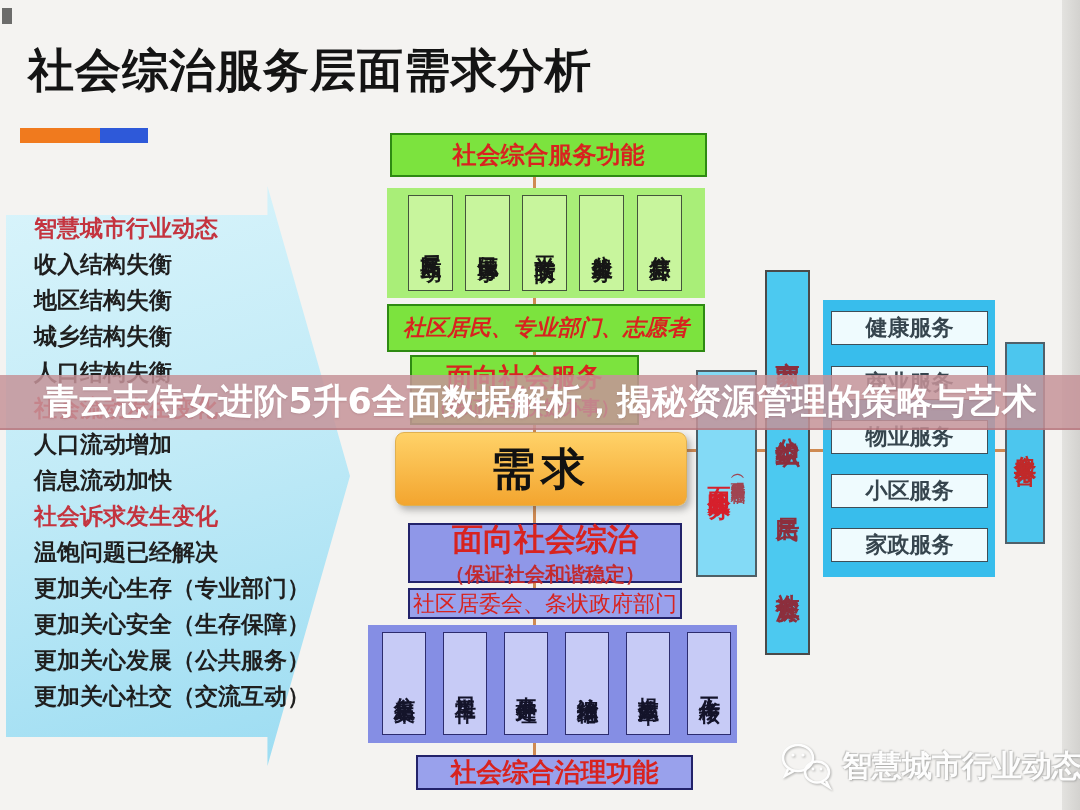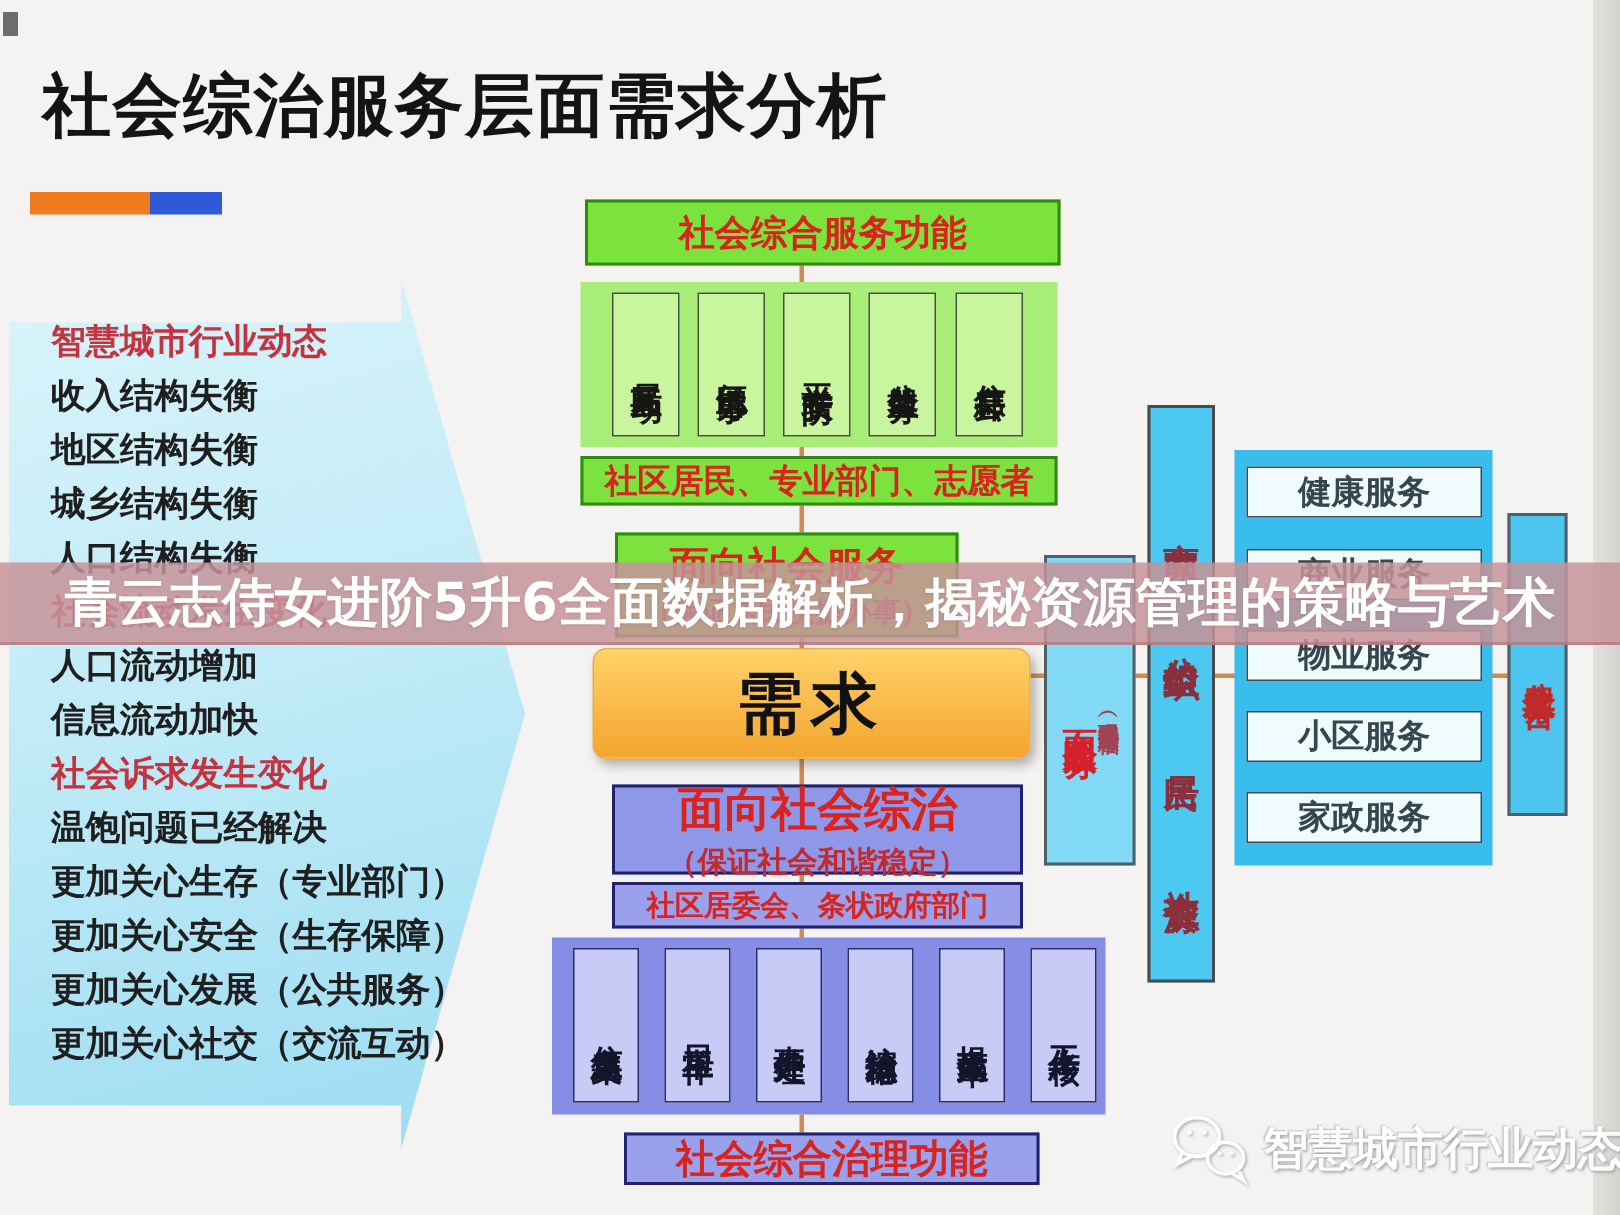--- a/index.html
+++ b/index.html
@@ -75,40 +75,40 @@
 
   <div class="abs greenbox ctr" style="left:390px;top:133px;width:317px;height:44px;">
     <span class="cn-red" style="font-size:24px;font-weight:800;">社会综合服务功能</span>
   </div>
   <div class="abs greenpanel" style="left:387px;top:188px;width:318px;height:110px;"></div>
   <div class="abs gcell ctr vtext" style="left:408px;top:195px;width:45px;height:96px;">居民互动</div>
   <div class="abs gcell ctr vtext" style="left:465px;top:195px;width:45px;height:96px;">便民办事</div>
   <div class="abs gcell ctr vtext" style="left:522px;top:195px;width:45px;height:96px;">平安联防</div>
   <div class="abs gcell ctr vtext" style="left:579px;top:195px;width:45px;height:96px;">公益服务</div>
   <div class="abs gcell ctr vtext" style="left:637px;top:195px;width:45px;height:96px;">信息公开</div>
-  <div class="abs greenbox ctr" style="left:387px;top:304px;width:318px;height:33px;">
+  <div class="abs greenbox ctr" style="left:387px;top:304px;width:318px;height:48px;font-style:italic;">
     <span class="cn-red" style="font-size:22px;font-weight:800;">社区居民、专业部门、志愿者</span>
   </div>
 
   <div class="abs greenbox col" style="left:410px;top:355px;width:229px;height:70px;">
     <span class="cn-red" style="font-size:26px;font-weight:800;">面向社会服务</span>
     <span style="font-size:19px;font-weight:700;color:#b5303c;">（保证居民快捷办事）</span>
   </div>
 
   <div class="abs ctr" style="left:395px;top:432px;width:292px;height:74px;z-index:2;border-radius:9px;border:1px solid #e0b050;
               background:linear-gradient(180deg,#ffd268 0%,#f3a52f 100%);box-shadow:3px 4px 7px rgba(60,60,60,0.38);">
     <span style="font-size:44px;font-weight:900;color:#111;letter-spacing:6px;">需求</span>
   </div>
 
   <div class="abs lavbox col" style="left:408px;top:523px;width:274px;height:60px;">
     <span class="cn-red" style="font-size:31px;font-weight:800;">面向社会综治</span>
     <span style="font-size:20px;font-weight:700;color:#c32a2e;">（保证社会和谐稳定）</span>
   </div>
   <div class="abs lavbox2 ctr" style="left:408px;top:588px;width:274px;height:31px;">
-    <span class="cn-red" style="font-size:19px;font-weight:700;">社区居委会、条状政府部门</span>
+    <span class="cn-red" style="font-size:22px;font-weight:400;">社区居委会、条状政府部门</span>
   </div>
 
   <div class="abs purpanel" style="left:368px;top:625px;width:369px;height:118px;"></div>
   <div class="abs pcell ctr vtext" style="left:382px;top:632px;width:44px;height:103px;">信息采集</div>
   <div class="abs pcell ctr vtext" style="left:443px;top:632px;width:44px;height:103px;">日常工作</div>
   <div class="abs pcell ctr vtext" style="left:504px;top:632px;width:44px;height:103px;">事件处理</div>
   <div class="abs pcell ctr vtext" style="left:565px;top:632px;width:44px;height:103px;">综治维稳</div>
   <div class="abs pcell ctr vtext" style="left:626px;top:632px;width:44px;height:103px;">提高效率</div>
   <div class="abs pcell ctr vtext" style="left:687px;top:632px;width:44px;height:103px;">工作考核</div>
   <div class="abs lavbox2 ctr" style="left:416px;top:755px;width:277px;height:35px;">

